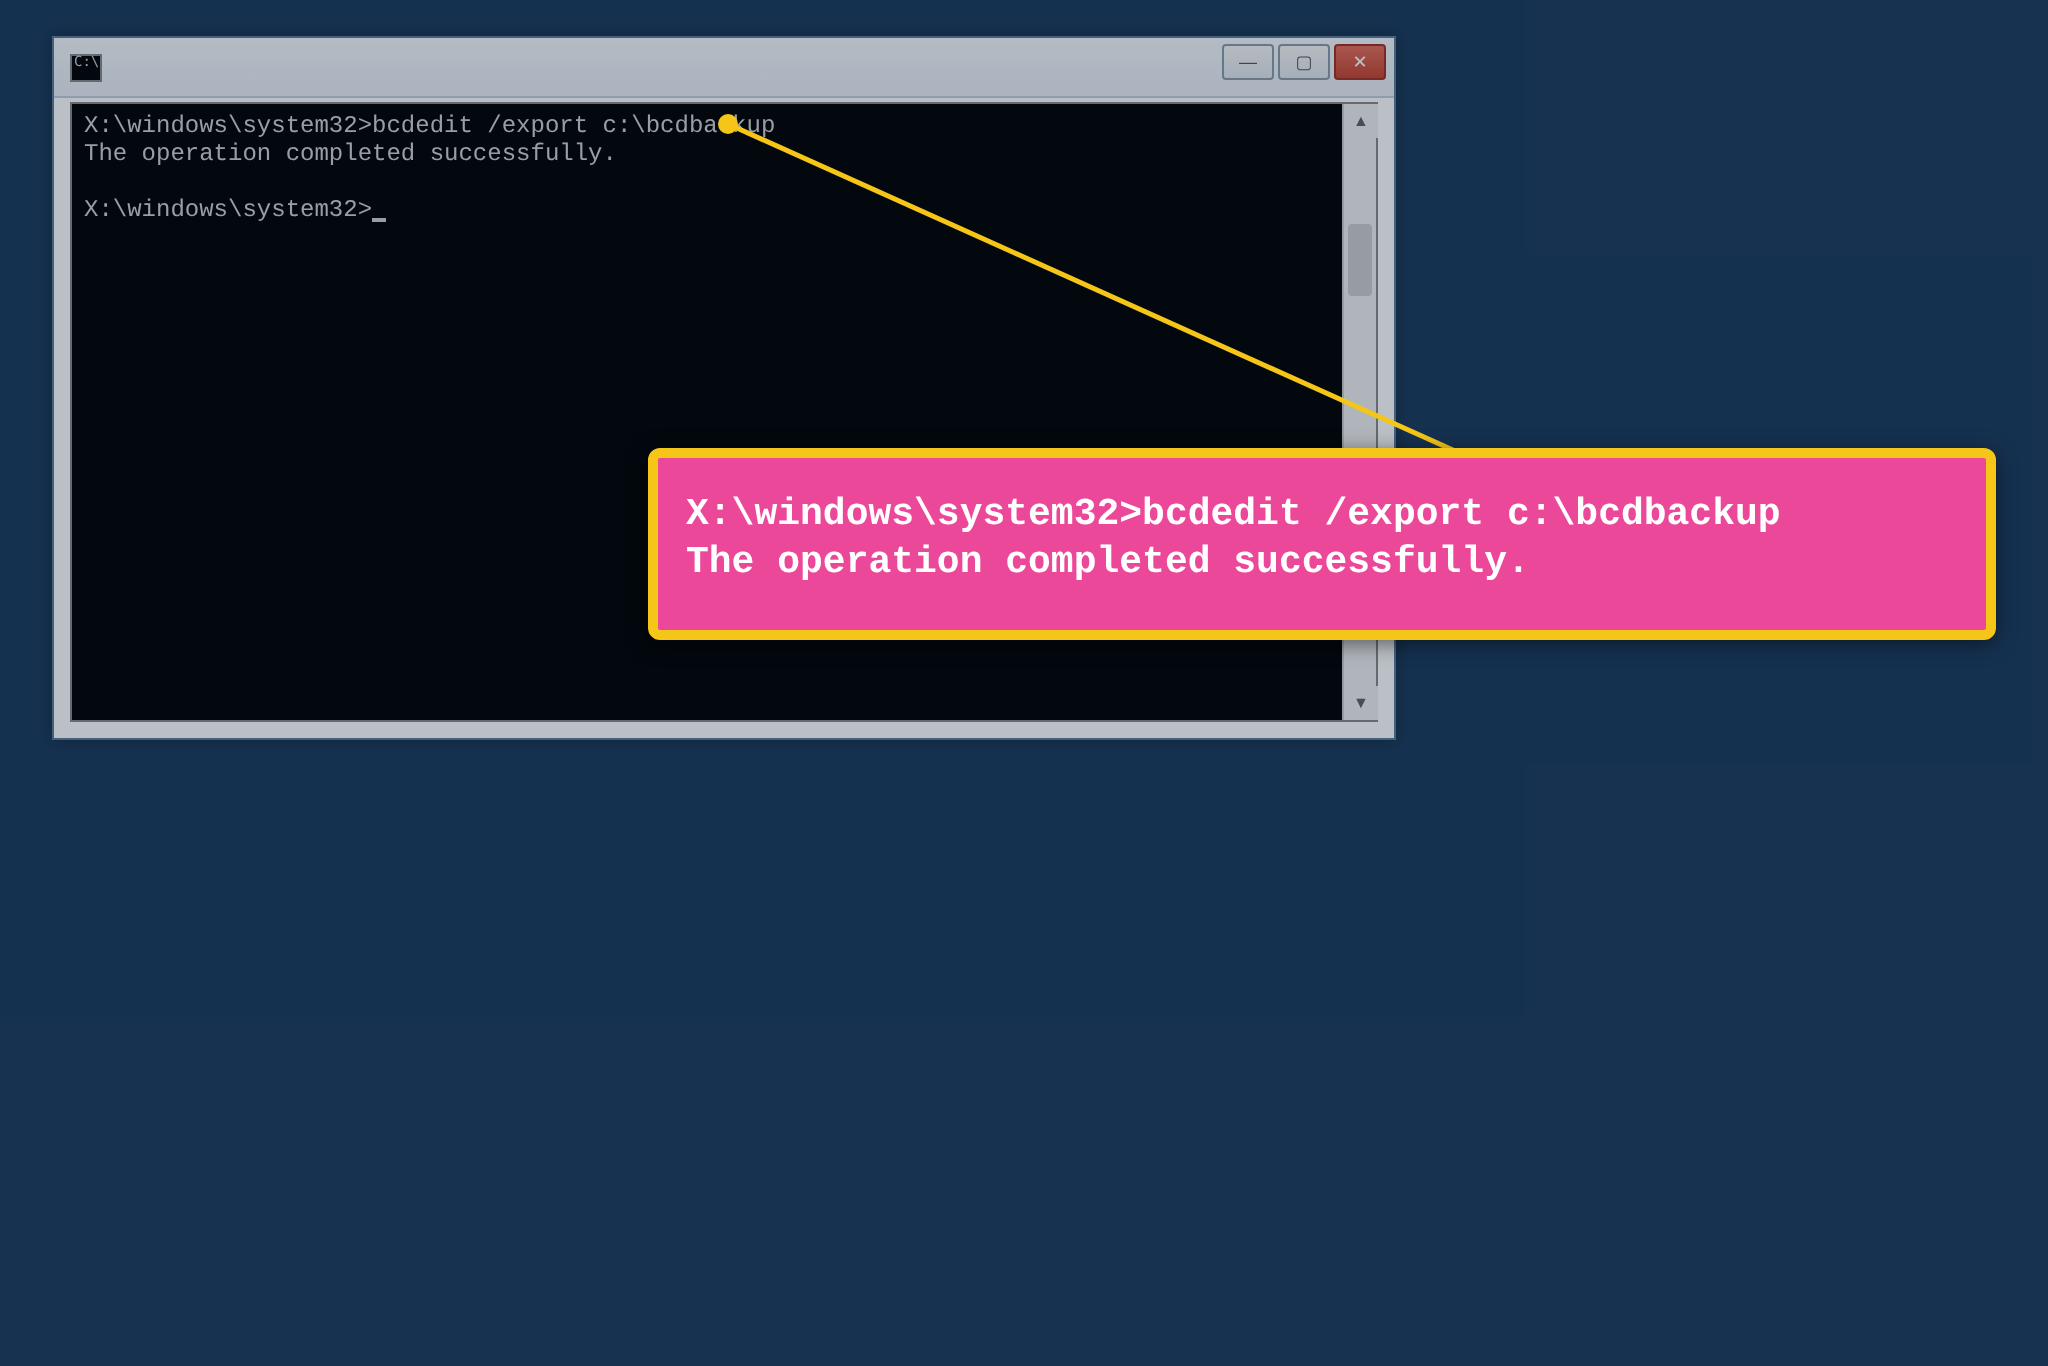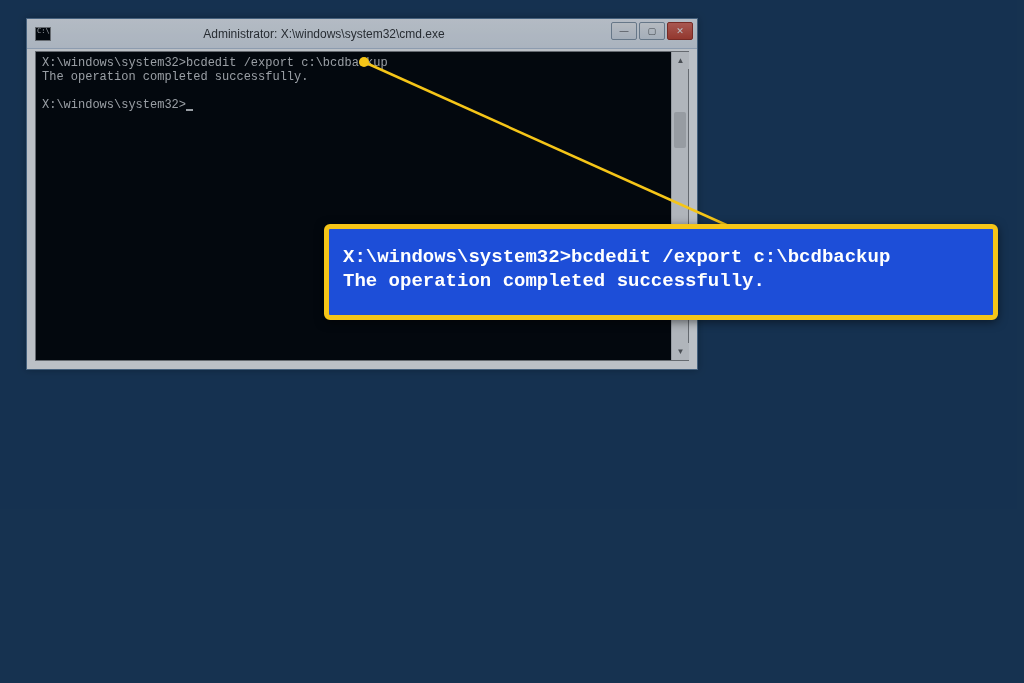--- a/index.html
+++ b/index.html
@@ -143,21 +143,21 @@
       height: 36px;
       background: #cdcdcd;
       border-radius: 2px;
     }
 
     .callout-box {
       position: absolute;
       left: 324px;
       top: 224px;
       width: 674px;
-      background: #1d4ed8;
+      background: #ec4899;
       border: 5px solid #f5c518;
       border-radius: 6px;
       padding: 16px 14px 22px 14px;
       font-family: "Lucida Console", "Courier New", monospace;
       font-size: 19px;
       line-height: 24px;
       color: #ffffff;
       font-weight: bold;
       white-space: pre;
       box-shadow: 0 2px 10px rgba(0,0,0,0.5);
@@ -180,21 +180,20 @@
     }
   </style>
 </head>
 <body>
 
 <div class="window">
   <div class="titlebar">
     <div class="titlebar-icon">
         <span>C:\</span>
       </div>
-    <div class="titlebar-title">Administrator: X:\windows\system32\cmd.exe</div>
     <div class="window-controls">
       <div class="ctrl-btn">
           <span>—</span>
         </div>
       <div class="ctrl-btn">
           <span>▢</span>
         </div>
       <div class="ctrl-btn close">
           <span>✕</span>
         </div>

